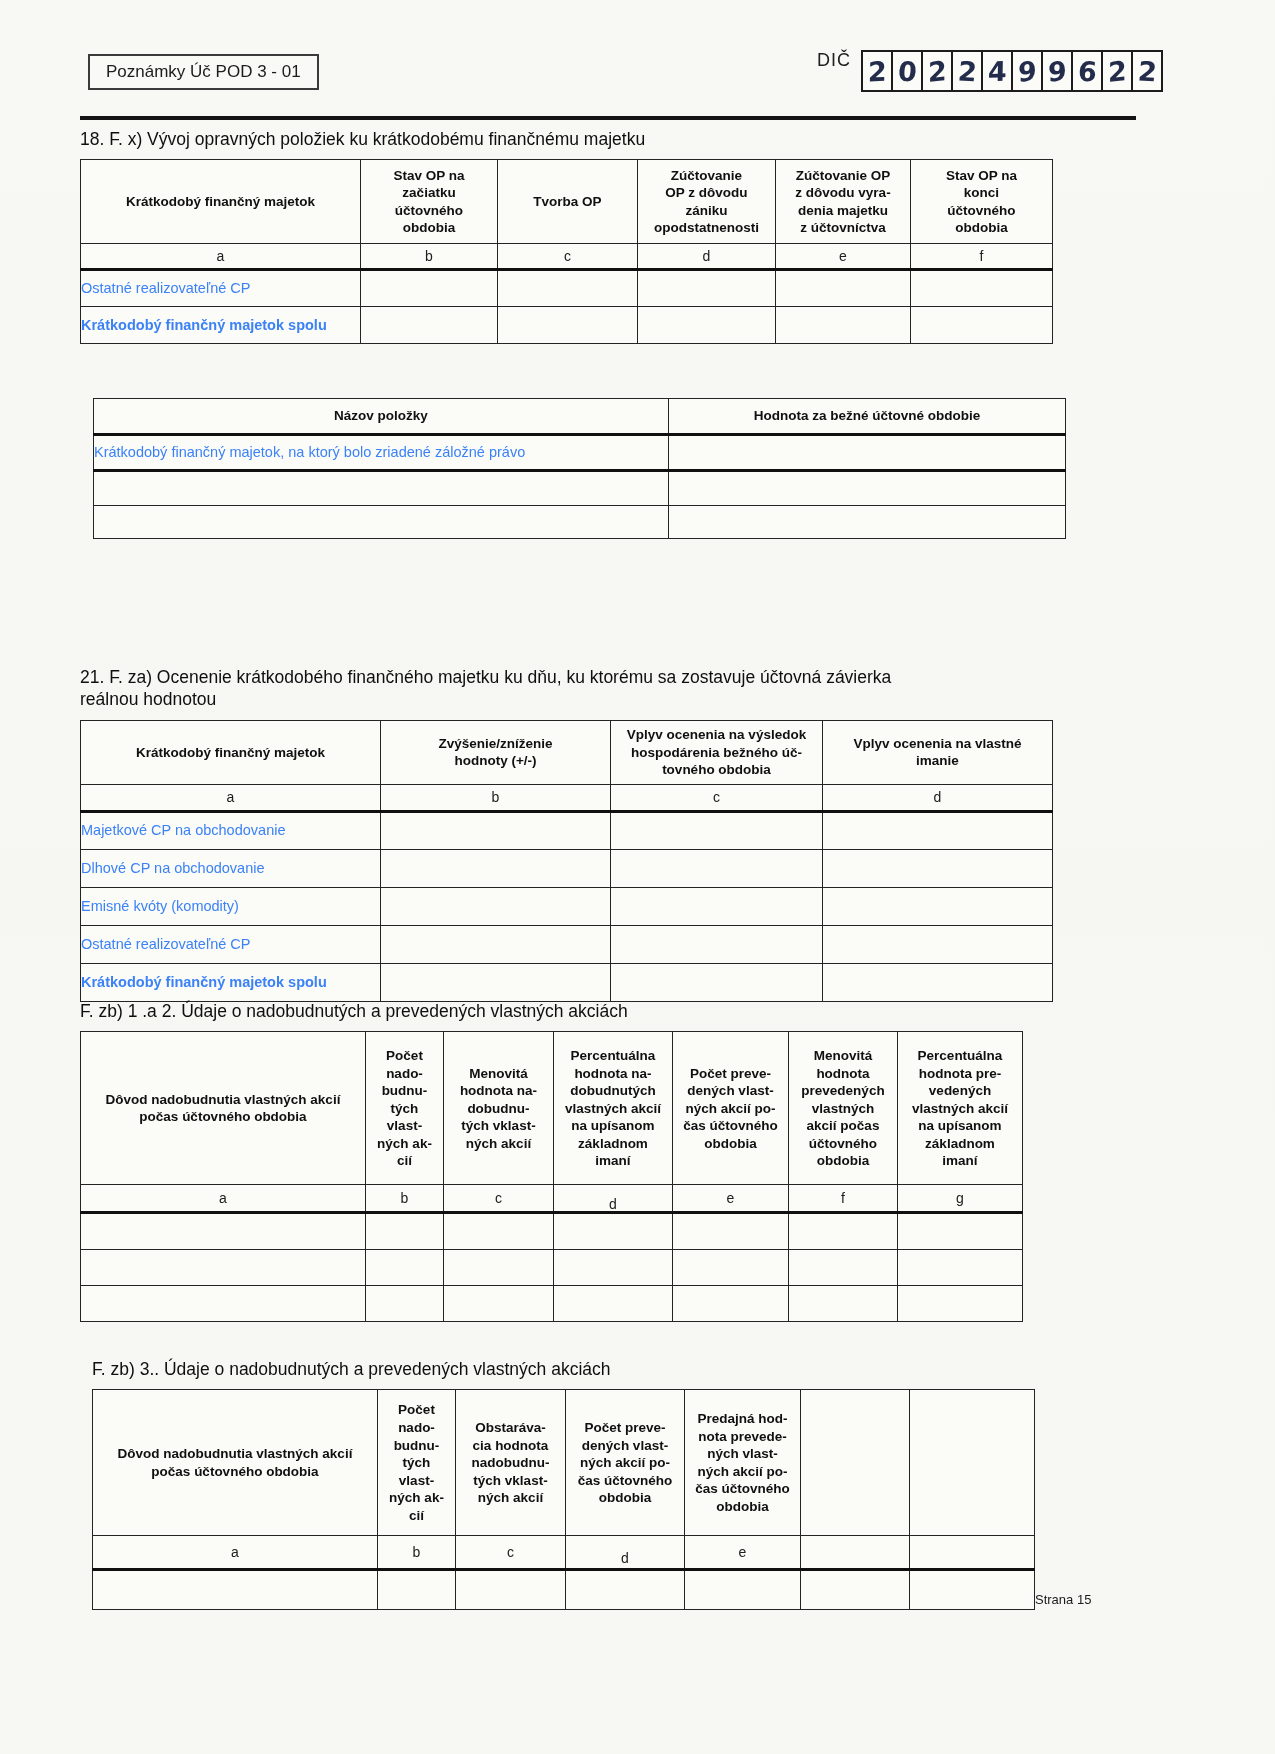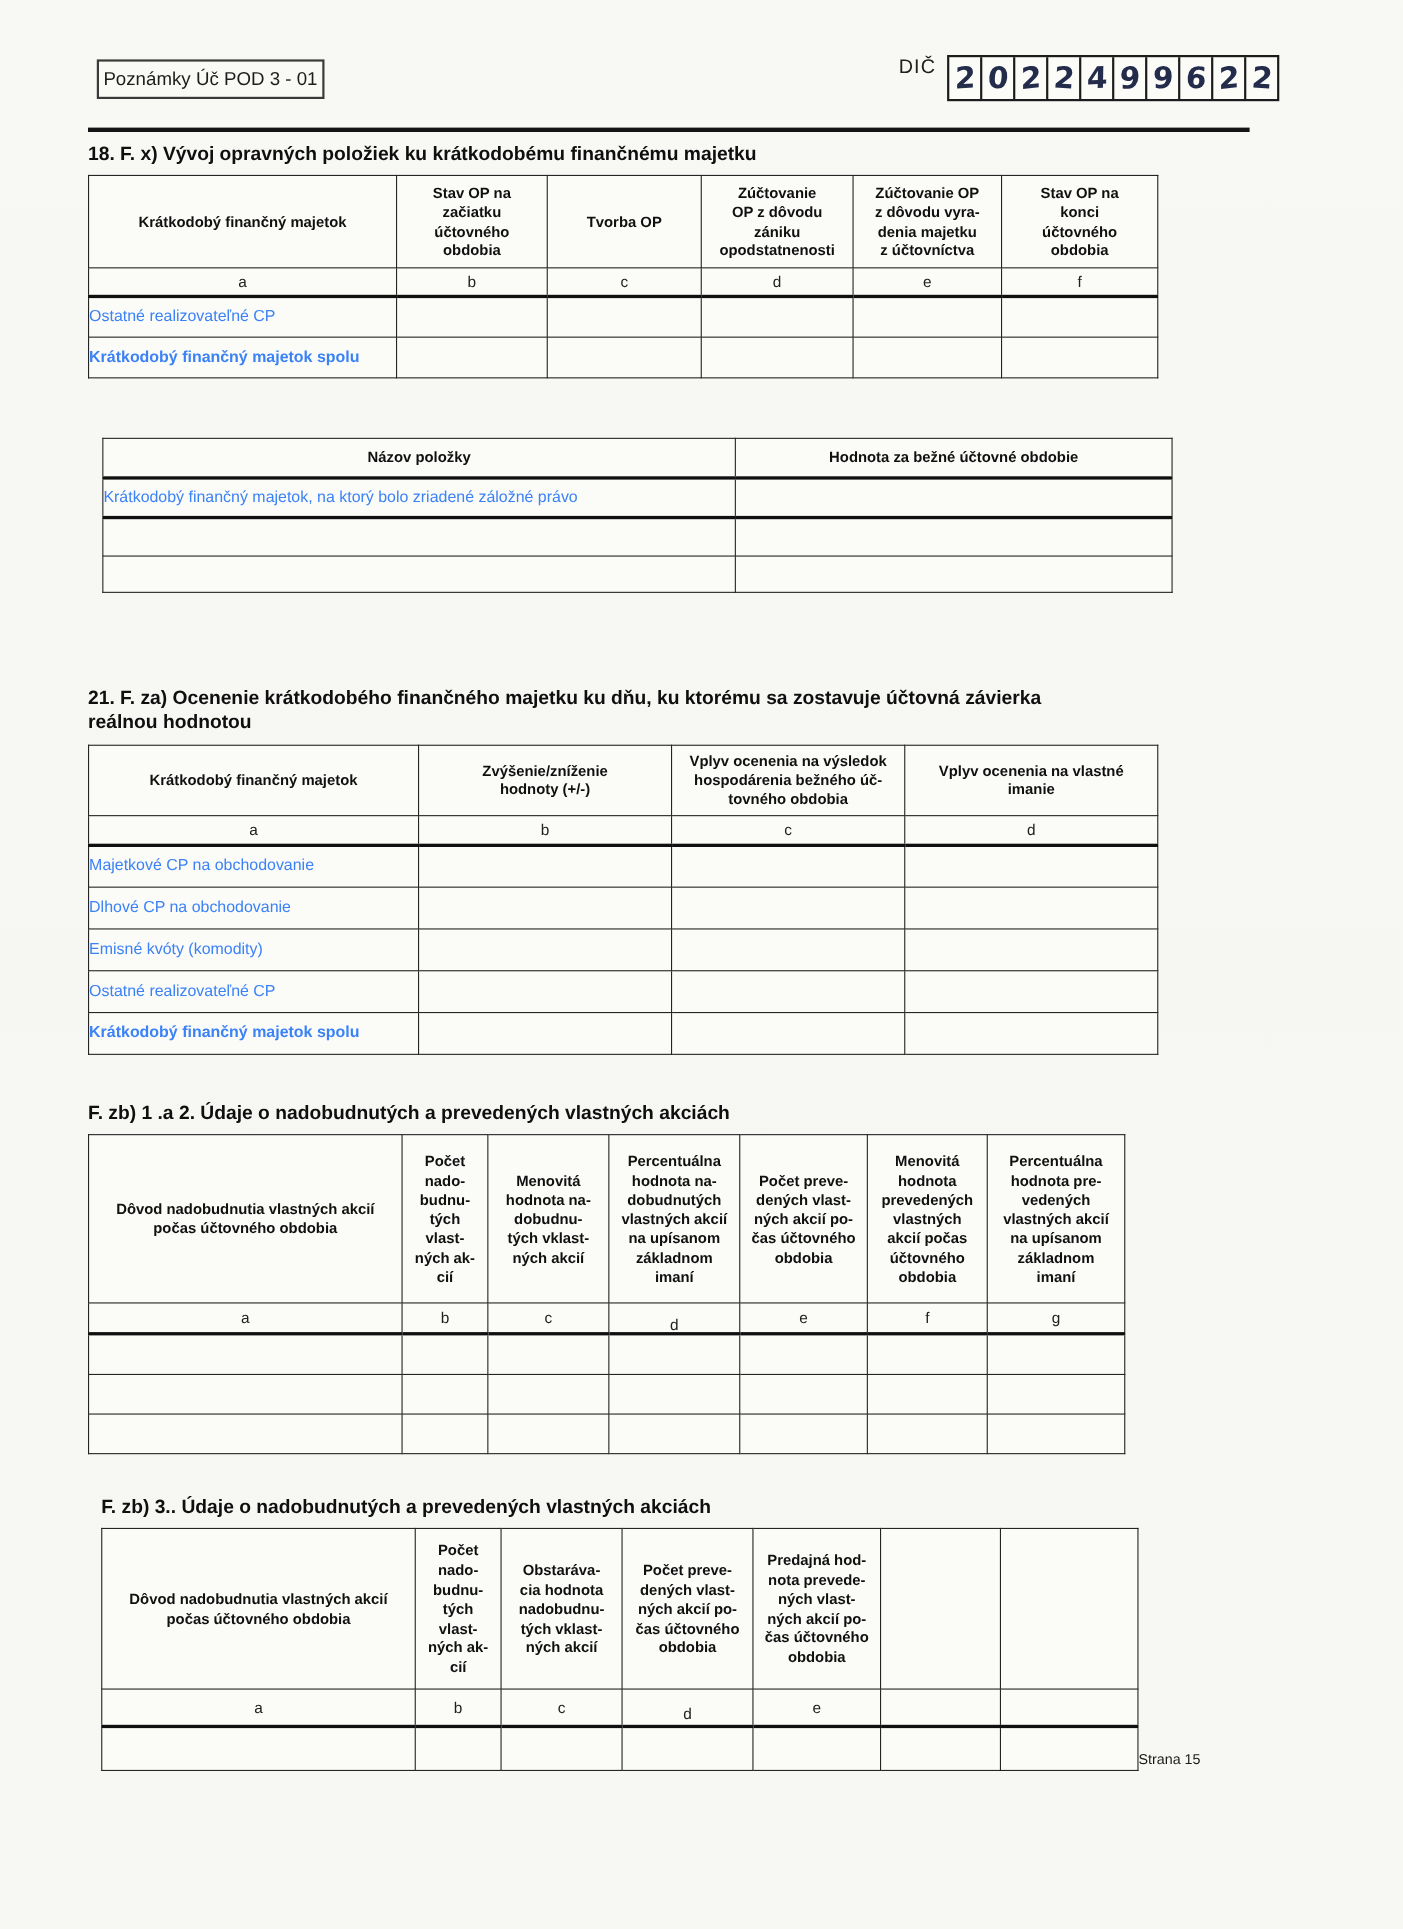--- a/index.html
+++ b/index.html
@@ -12,21 +12,21 @@
     -webkit-font-smoothing:antialiased;
   }
   .page{position:absolute;inset:0;overflow:hidden;
     background:linear-gradient(180deg,#f8f8f5 0%,#f6f6f3 50%,#f7f7f3 100%);}
 
   
   .topbar{position:absolute;left:88px;top:50px;width:1080px;height:46px;}
   .form-code-box{
     position:absolute;left:0;top:4px;
     border:2px solid #3a3a3a;background:#f9f9f6;
-    padding:6px 4px;font-size:17px;color:#1c1c1c;
+    padding:6px 16px;font-size:17px;color:#1c1c1c;
   }
   .dic-wrap{position:absolute;right:5px;top:0;display:flex;}
   .dic-label{font-size:18px;letter-spacing:1px;margin-right:10px;color:#202020;}
   .dic-cells{display:flex;border:2.5px solid #1c1c1c;background:#fbfbf8;}
   .dic-cell{
     width:28px;height:38px;border-right:2px solid #1c1c1c;
     display:flex;align-items:center;justify-content:center;
   }
   .dic-cell:last-child{border-right:none;}
   .dic-digit{
@@ -34,21 +34,21 @@
     font-size:27px;font-weight:bold;color:#232c4a;line-height:1;
     transform:rotate(-3deg) skewX(-4deg);
   }
   .dic-cell:nth-child(2n) .dic-digit{transform:rotate(3deg) skewX(-2deg);}
   .dic-cell:nth-child(3n) .dic-digit{transform:rotate(-6deg) skewX(-6deg);}
 
   .top-rule{position:absolute;left:80px;top:116px;width:1056px;height:4px;background:#141414;}
 
   .section{position:absolute;left:80px;}
   .section-title{
-    font-size:17.5px;font-weight:bold;color:#0f0f0f;
+    font-size:17.5px;font-weight:normal;color:#0f0f0f;
     line-height:1.28;margin:0 0 9px 0;white-space:pre-line;
   }
 
   table{border-collapse:collapse;table-layout:fixed;background:#fbfbf8;}
   td{border:1.6px solid #242424;overflow:hidden;}
   .hdr td{
     text-align:center;vertical-align:middle;
     font-weight:bold;font-size:13.5px;line-height:1.3;
     padding:3px 3px;white-space:pre-line;color:#101010;
   }
@@ -198,21 +198,21 @@
         <td></td>
       </tr>
       <tr style="height:33px;">
         <td></td>
         <td></td>
       </tr>
     </tbody>
       </table>
   </div>
 
-  <div class="section" style="top:623px;width:972px;">
+  <div class="section" style="top:666px;width:972px;">
     <div class="section-title">21. F. za) Ocenenie krátkodobého finančného majetku ku dňu, ku ktorému sa zostavuje účtovná závierka
 reálnou hodnotou</div>
     <table style="width:972px;">
       <colgroup>
           <col style="width:300px">
           <col style="width:230px">
           <col style="width:212px">
           <col style="width:230px">
         </colgroup>
       <tbody>

